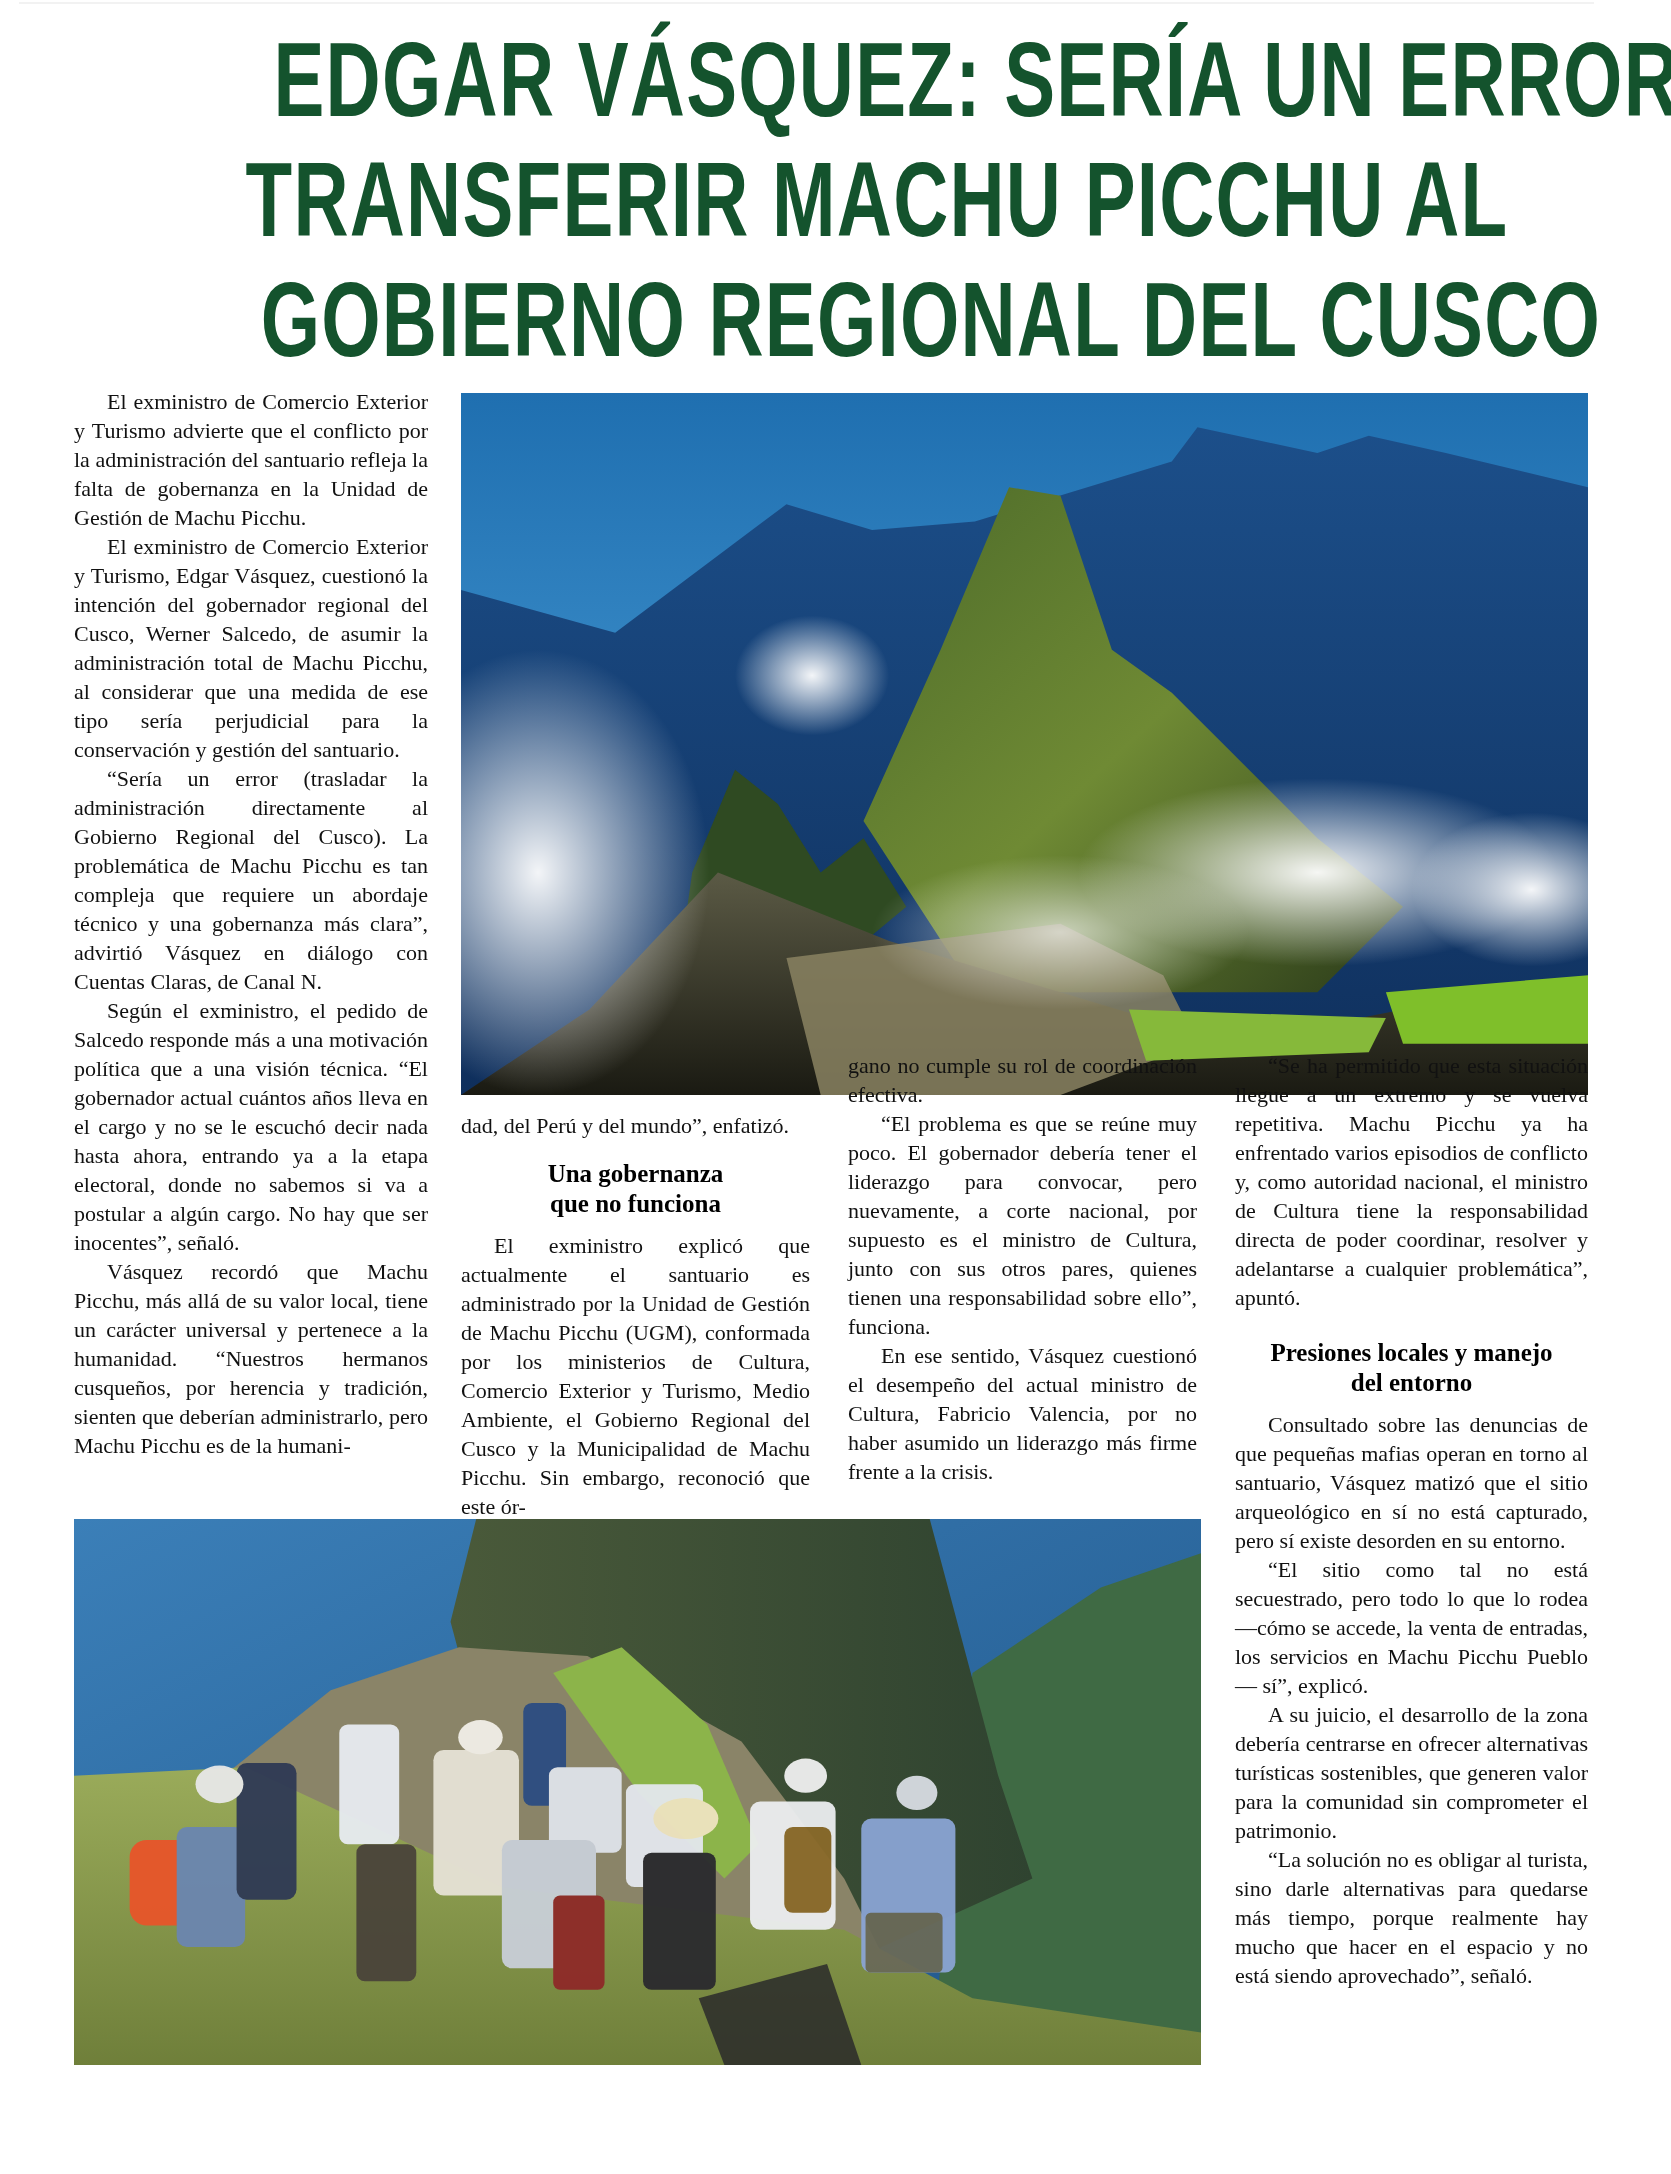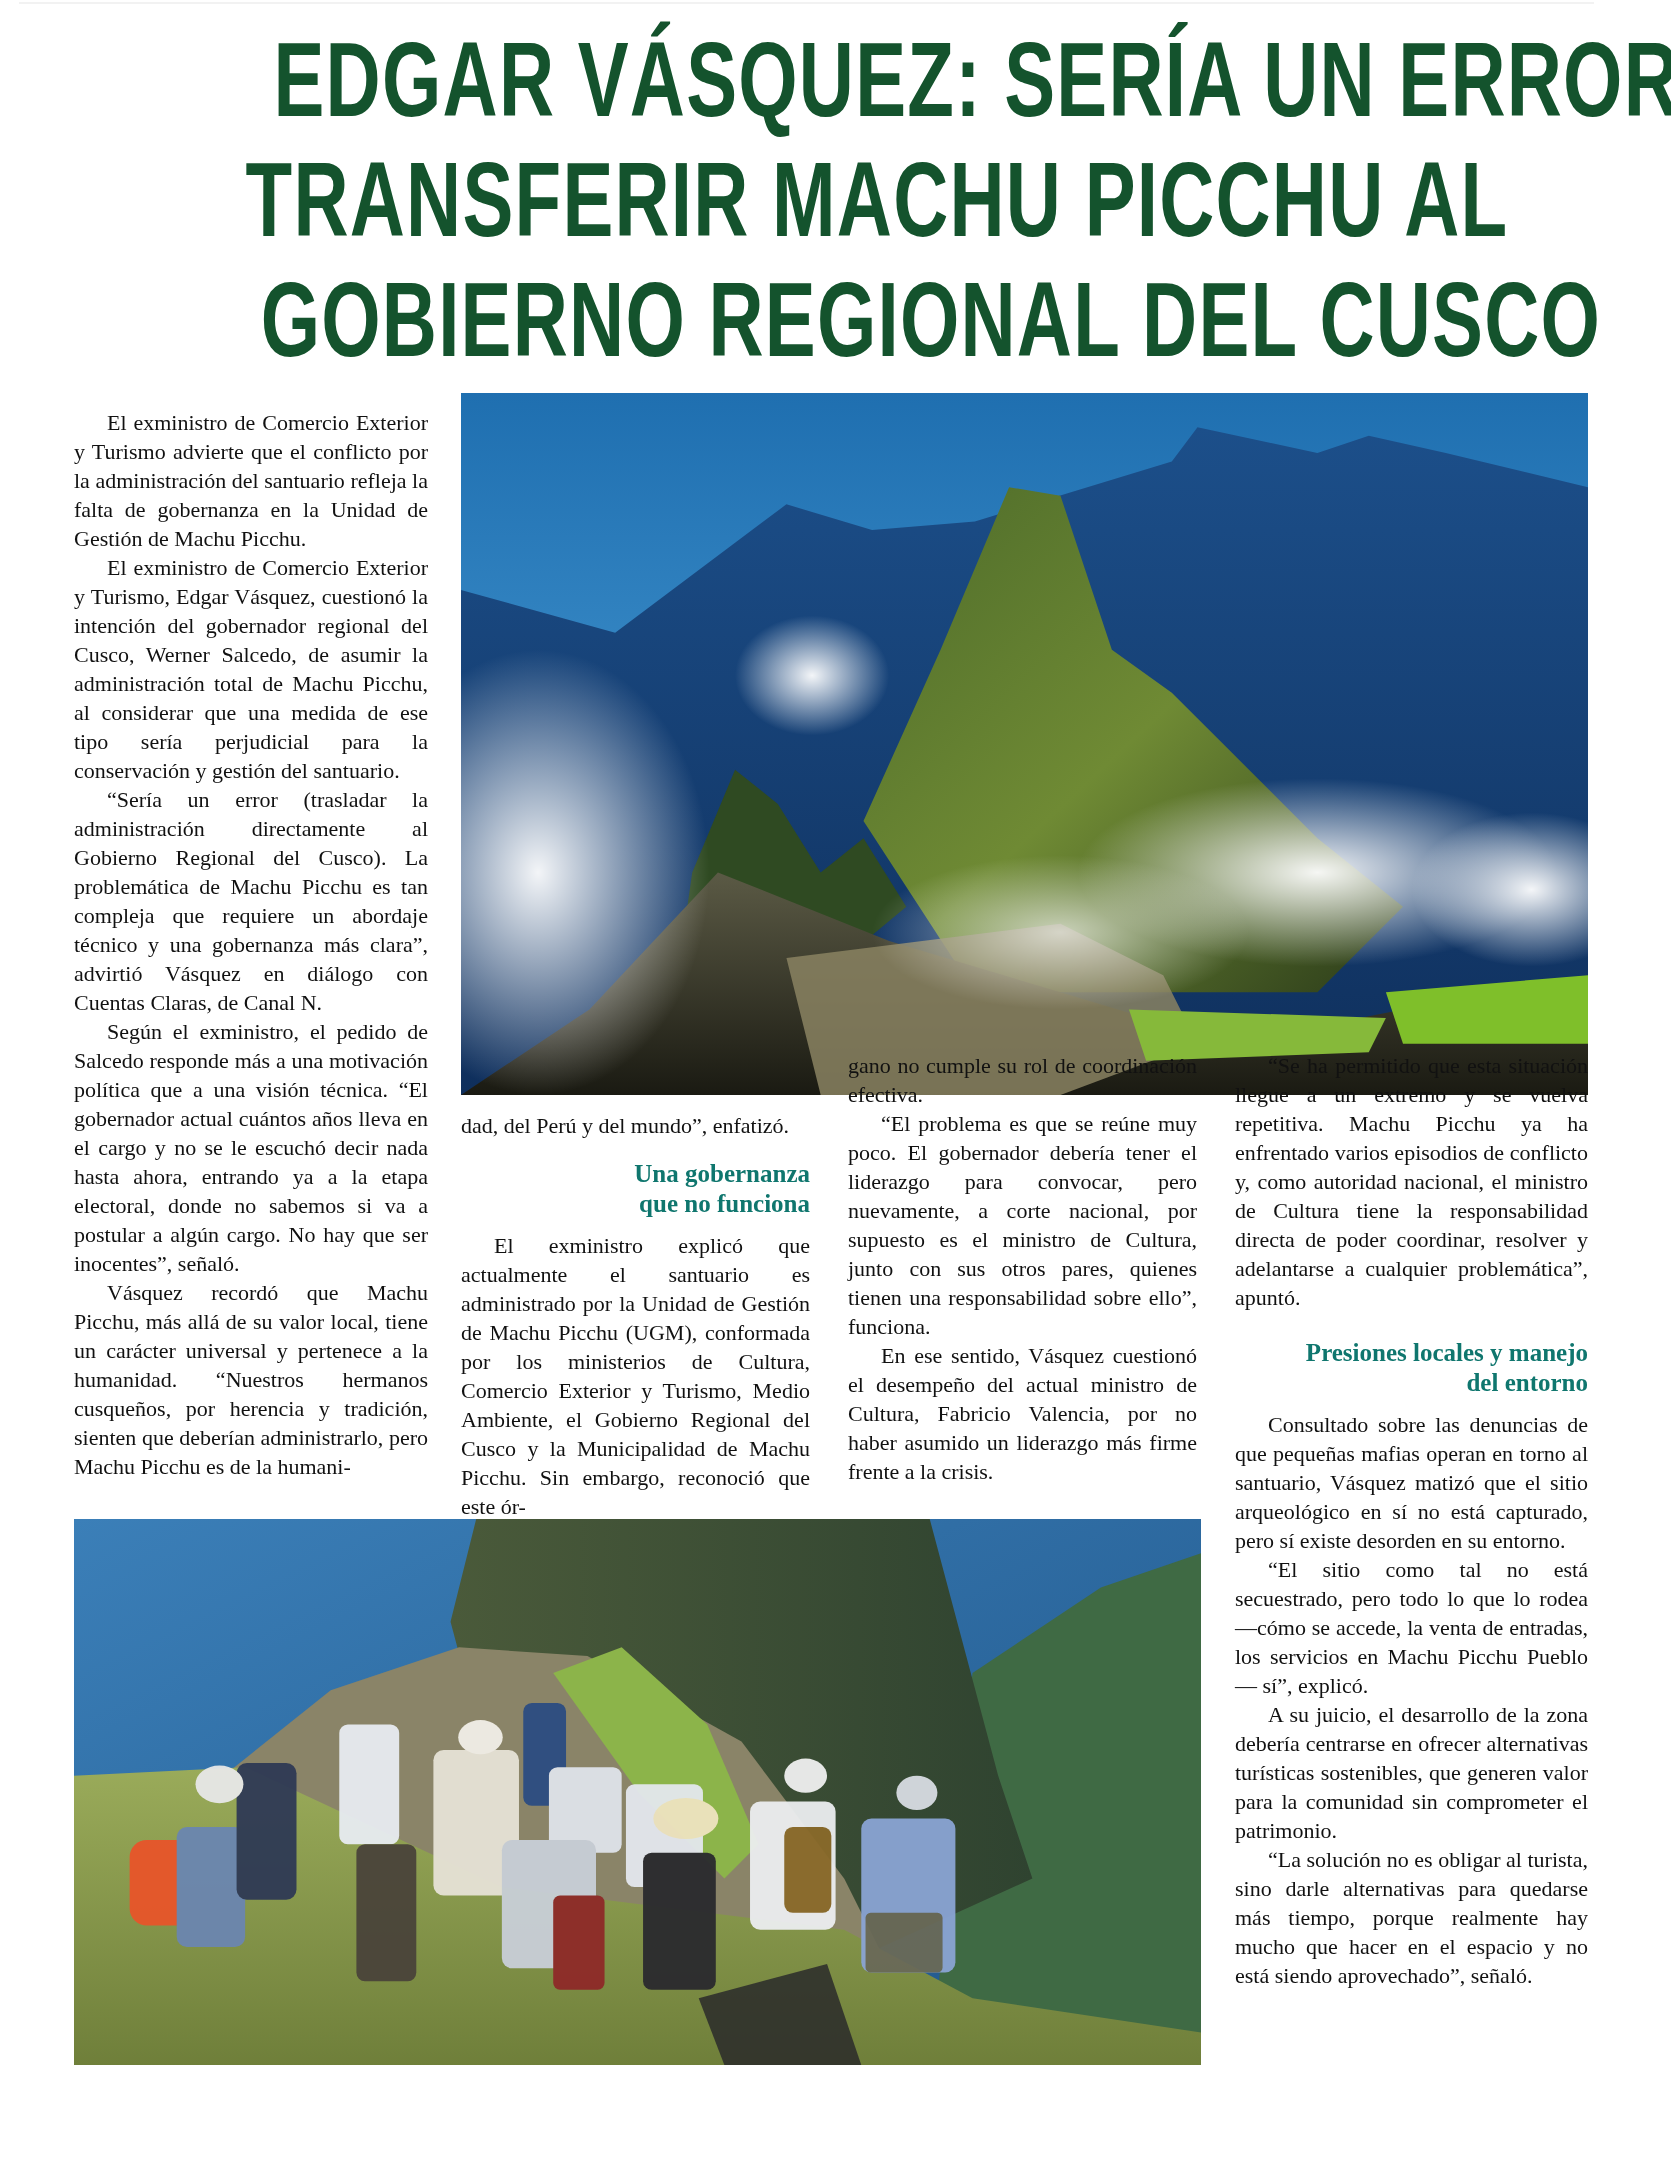--- a/index.html
+++ b/index.html
@@ -20,37 +20,37 @@
     position: absolute;
     font-family: "Liberation Serif", "DejaVu Serif", serif;
     font-size: 22px; line-height: 29px; color: #111;
     text-align: justify; hyphens: manual;
   }
   .col p { margin: 0; text-indent: 33px; }
   .col p.noindent { text-indent: 0; }
   .subhead {
     font-family: "Liberation Serif", "DejaVu Serif", serif;
     font-weight: 700; font-size: 25px; line-height: 30px;
-    text-align: right; color: #0f766e; margin: 0;
+    text-align: center; color: #000000; margin: 0;
   }
   .photo { position: absolute; overflow: hidden; }
   .photo svg { display: block; width: 100%; height: 100%; }
 </style>
 </head>
 <body>
 
 <div class="topline"></div>
 
 <h1 class="headline">
   <span class="hl"><span>EDGAR VÁSQUEZ: SERÍA UN ERROR</span></span>
   <span class="hl"><span>TRANSFERIR MACHU PICCHU AL</span></span>
   <span class="hl"><span>GOBIERNO REGIONAL DEL CUSCO</span></span>
 </h1>
 
-<div class="col" style="left:74px; top:408px; width:354px;">
+<div class="col" style="left:74px; top:387px; width:354px;">
   <p>El exministro de Comercio Exterior y Turismo advierte que el conflicto por la administración del santuario refleja la falta de gobernanza en la Unidad de Gestión de Machu Picchu.</p>
   <p>El exministro de Comercio Exterior y Turismo, Edgar Vásquez, cuestionó la intención del gobernador regional del Cusco, Werner Salcedo, de asumir la administración total de Machu Picchu, al considerar que una medida de ese tipo sería perjudicial para la conservación y gestión del santuario.</p>
   <p>“Sería un error (trasladar la administración directamente al Gobierno Regional del Cusco). La problemática de Machu Picchu es tan compleja que requiere un abordaje técnico y una gobernanza más clara”, advirtió Vásquez en diálogo con Cuentas Claras, de Canal N.</p>
   <p>Según el exministro, el pedido de Salcedo responde más a una motivación política que a una visión técnica. “El gobernador actual cuántos años lleva en el cargo y no se le escuchó decir nada hasta ahora, entrando ya a la etapa electoral, donde no sabemos si va a postular a algún cargo. No hay que ser inocentes”, señaló.</p>
   <p>Vásquez recordó que Machu Picchu, más allá de su valor local, tiene un carácter universal y pertenece a la humanidad. “Nuestros hermanos cusqueños, por herencia y tradición, sienten que deberían administrarlo, pero Machu Picchu es de la humani-</p>
 </div>
 
 <div class="photo" style="left:461px; top:393px; width:1127px; height:702px;">
   <svg viewBox="0 0 1316 820" preserveAspectRatio="none">
     <defs>

